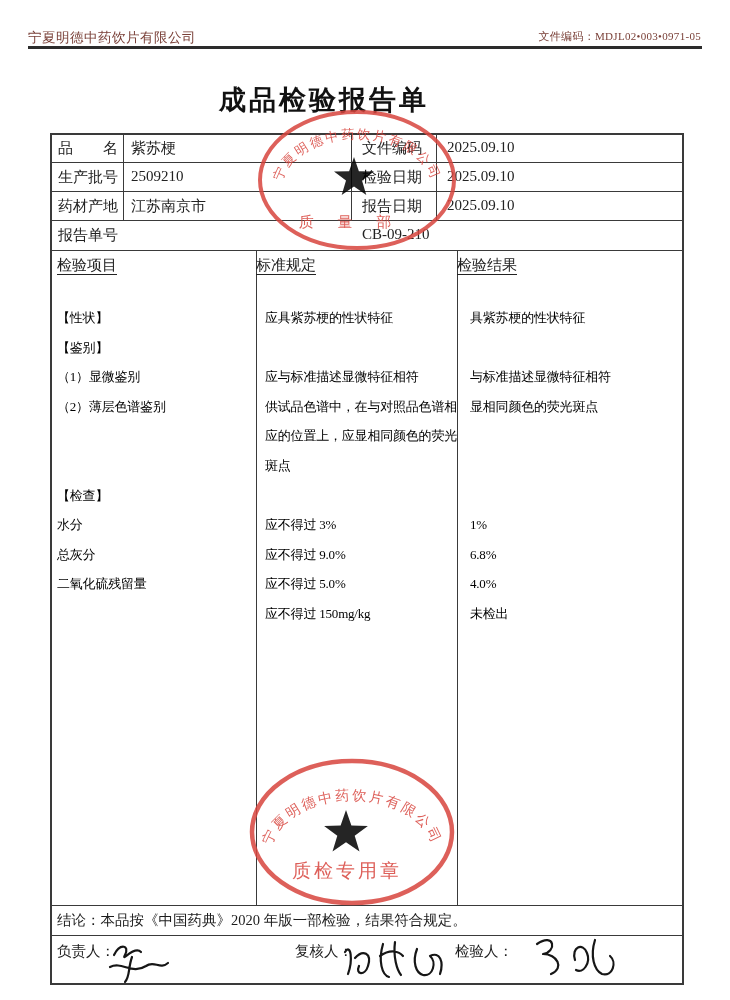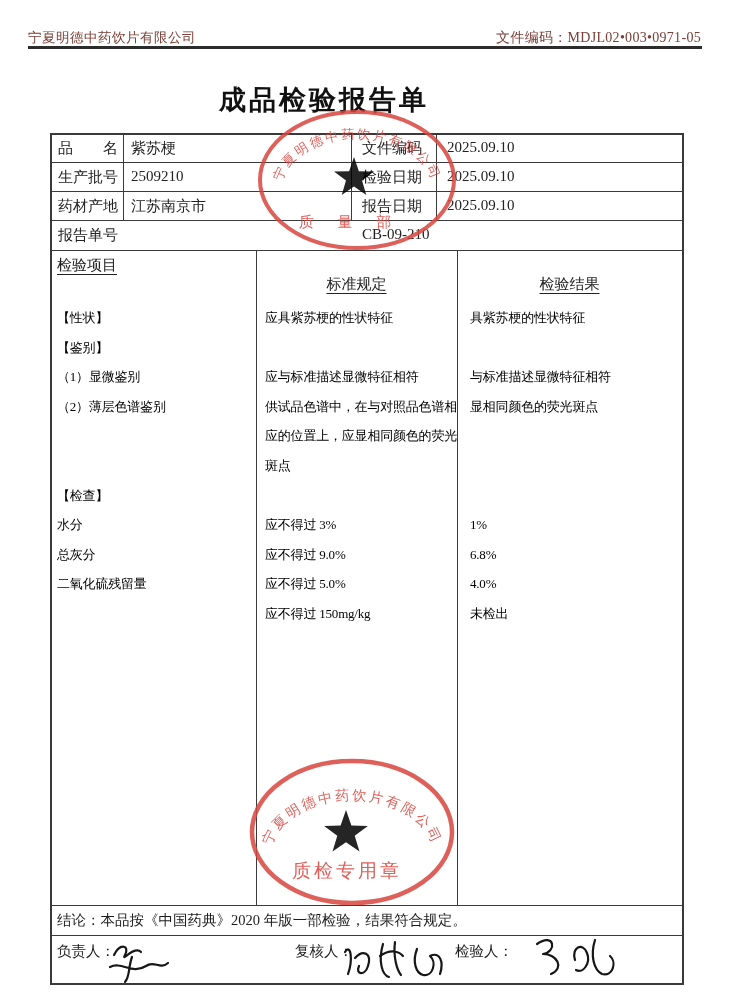--- a/index.html
+++ b/index.html
@@ -5,33 +5,33 @@
   html,body{margin:0;padding:0;background:#e8e8e8;}
   .page{
     position:relative; width:730px; height:1000px; background:#ffffff;
     font-family:Liberation Serif, serif;
     color:#1f1f1f; overflow:hidden; margin:0 auto;padding-left:15px;
     --header-red:#7a4038; --stamp-red:#d8453e; --border-col:#3a3a3a;
   }
   .abs{position:absolute;}
   
   .hdr-company{left:28px; top:29px; font-size:13.5px; color:var(--header-red); letter-spacing:.5px;}
-  .hdr-code{right:44px; top:29px; font-size:14px; color:var(--header-red); letter-spacing:.3px;}
+  .hdr-code{right:44px; top:29px; font-size:11px; color:var(--header-red); letter-spacing:.3px;}
   .hdr-rule{left:28px; top:46px; width:674px; height:3px; background:#2c2c2c;}
   
   .title{left:0; top:82px; width:648px; text-align:center; font-size:27px; font-weight:bold; letter-spacing:3px; color:#111;}
   
   .hline{background:var(--border-col); height:1px;}
   .vline{background:var(--border-col); width:1px;}
   .thick{height:2px;}
   .vthick{width:2px;}
   
   .cell{position:absolute; font-size:15px; white-space:nowrap; color:#222;}
   .underl{text-decoration:underline; text-underline-offset:4px;}
-  .cent{text-align:center;margin-top:19px;}
+  .cent{}
   
   .bodycol{position:absolute; top:303px; font-size:13px; color:#000000;}
   .bodycol .line{height:29.6px; line-height:29.6px; white-space:nowrap; letter-spacing:-0.2px;}
   
   .concl{left:57px; top:911px; font-size:14.5px; white-space:nowrap; color:#1c1c1c;}
   .sig-label{font-size:14.5px; color:#1c1c1c; white-space:nowrap;}
   .sig svg{display:block;}
   .sig path{fill:none; stroke:#161616; stroke-width:2.2; stroke-linecap:round; stroke-linejoin:round;}
   
   .stamp{color:var(--stamp-red); opacity:.85; pointer-events:none;}

